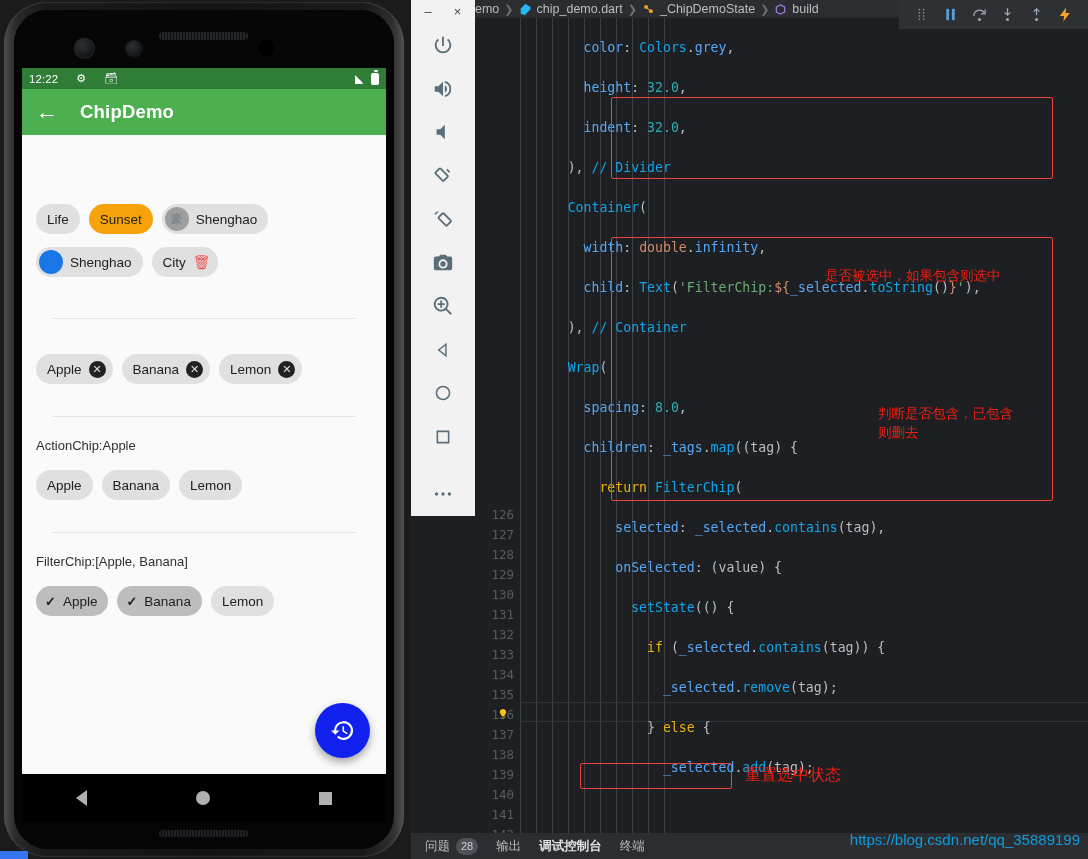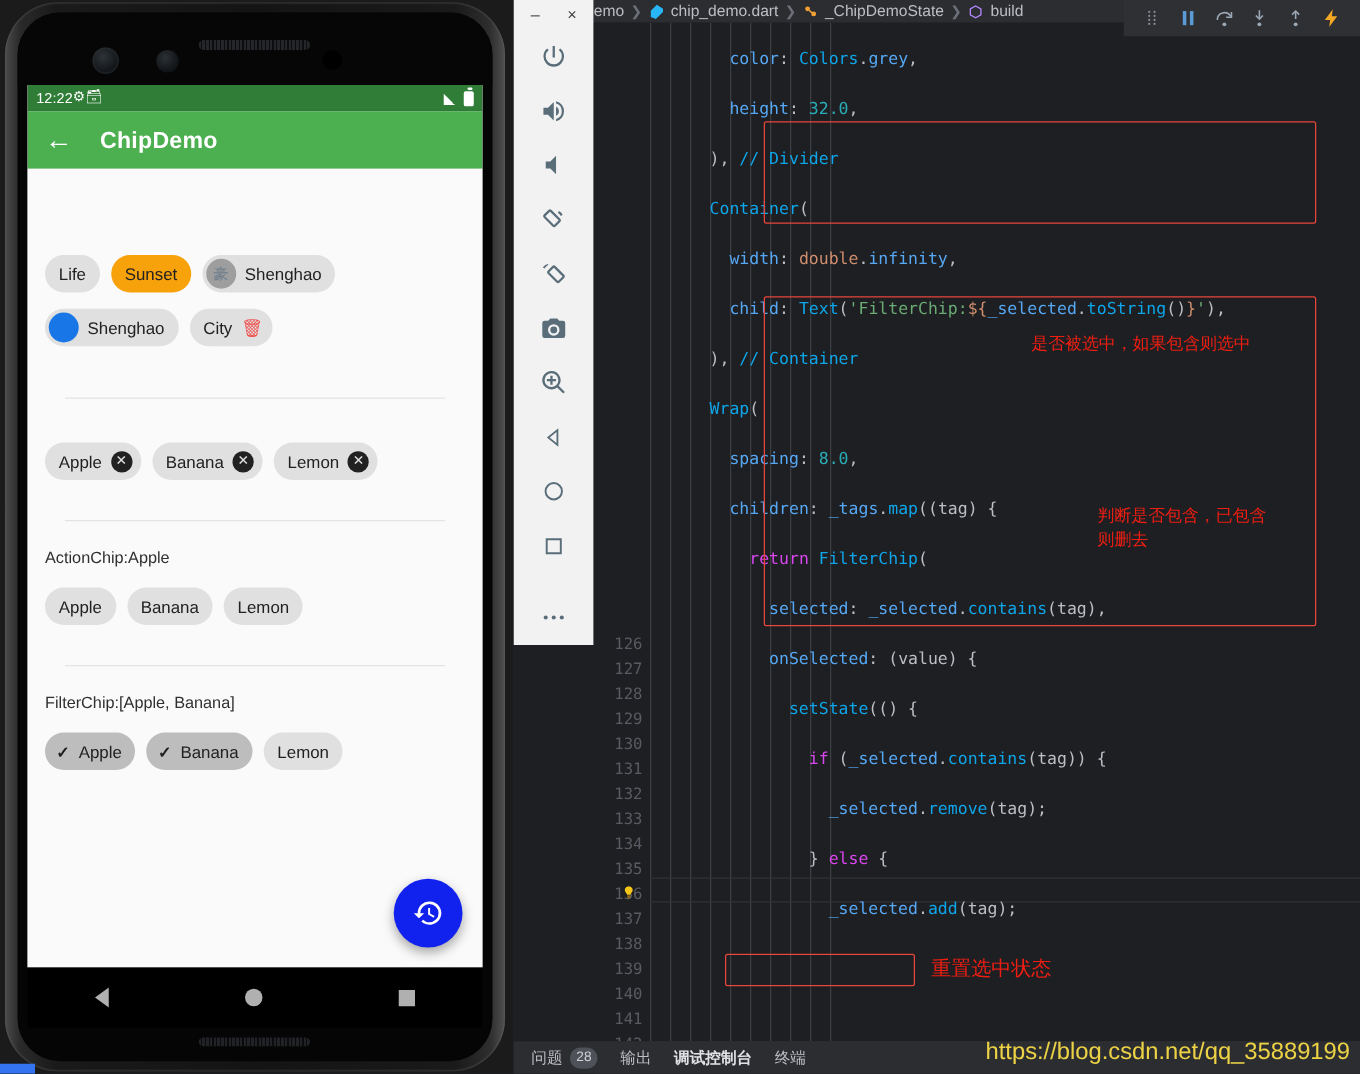--- a/index.html
+++ b/index.html
@@ -33,21 +33,21 @@
   .cam2 { position:absolute; left:111px; top:30px; width:18px; height:18px; border-radius:50%;
           background:radial-gradient(circle at 40% 35%, #2c3136 0%, #14171a 60%, #0a0c0e 100%); }
   .speaker { position:absolute; left:145px; top:22px; width:89px; height:8px; border-radius:4px;
              background: repeating-linear-gradient(90deg,#24262a 0 2px,#0c0d0f 2px 3px); }
   .sensor { position:absolute; left:244px; top:30px; width:16px; height:16px; border-radius:50%; background:#000; }
 
   .screen { position:absolute; left:8px; top:58px; width:364px; height:706px; background:#fafafa; overflow:hidden; }
 
   .statusbar { height: 21px; background:#2f7d37; color:#fff; display:flex; align-items:center;
                padding: 0 7px; font-size: 11.5px; letter-spacing:.1px; }
-  .sb-left { display:flex; align-items:center; gap:0; }
+  .sb-left { display:flex; align-items:center; gap:18px; }
   .sb-right { margin-left:auto; display:flex; align-items:center; gap:5px; }
   .sb-ico { font-size: 11px; line-height:1; }
   .sig { width:12px; height:10px; position:relative; }
   .sig:before { content:""; position:absolute; right:2px; bottom:0; width:0; height:0;
                 border-left:9px solid #fff; border-top:9px solid transparent; }
   .sig:after { content:"×"; position:absolute; right:0px; bottom:-2px; font-size:7px; color:#2f7d37; font-weight:bold;}
   .bat { width:8px; height:12px; border:1.6px solid #fff; border-radius:1.5px; position:relative; background:#fff;}
   .bat:before{content:"";position:absolute;left:2px;top:-3.5px;width:4px;height:2px;background:#fff;border-radius:1px;}
 
   .appbar { height: 46px; background:#4caf50; display:flex; align-items:center; padding-left:14px; gap:22px;
@@ -117,21 +117,21 @@
   .bulb { position:absolute; left:22px; width:12px; height:12px; }
 
   .code { position:absolute; left:45px; top:0; width:568px; height:815px;
           font-family:"DejaVu Sans Mono", monospace; font-size:13.2px; line-height:20px;
           color:#bcbec4; white-space:pre; }
   .cl { height:20px; }
   .ind-guides { position:absolute; left:45px; top:0; width:568px; height:815px; pointer-events:none; }
   .ig { position:absolute; top:0; width:1px; height:815px; background:#3b3e43; }
 
   .k { color:#cf8e6d; }      
-  .kw { color:#d946ef;text-align:center; }     
+  .kw { color:#eab308;text-align:center; }     
   .t { color:#56a8f5; }      
   .ty { color:#0ea5e9; }     
   .n { color:#2aacb8; }      
   .s { color:#6aab73; }      
   .cm { color:#0ea5e9; }     
   .p { color:#bcbec4; }      
 
   .redbox { position:absolute; border:1.6px solid #e8453c; border-radius:2px; pointer-events:none; }
   .zhnote { position:absolute; color:#f01e12; font-size:13.5px; line-height:19px;
             font-family:"DejaVu Sans", sans-serif; white-space:pre; }
@@ -145,21 +145,21 @@
 
   
   .twbar { position:absolute; left:411px; top:833px; width:677px; height:26px; background:#2b2d30;
            display:flex; align-items:center; gap:18px; padding-left:14px;
            color:#bcbec4; font-size:12.5px; }
   .twbar .badge { display:inline-flex; align-items:center; justify-content:center;
                   min-width:19px; height:17px; border-radius:9px; background:#4e5157; color:#cdd0d5;
                   font-size:11px; padding:0 5px; margin-left:6px; }
   .tw-item { display:flex; }
   .tw-item.active { color:#dfe1e5; font-weight:bold; }
-  .watermark { position:absolute; right:8px; top:831px; color:#fde047; font-size:19px;
+  .watermark { position:absolute; right:8px; top:831px; color:#0ea5e9; font-size:15px;
                font-family:"Liberation Sans", sans-serif; opacity:.92; }
   .bluebar { position:absolute; left:0px; top:851px; width:28px; height:8px; background:#3574f0; }
 </style>
 </head>
 <body>
 
 <div id="root">
 
   <div class="emulator">
     <div class="phone-frame">
@@ -416,20 +416,21 @@
 
     <svg class="bulb" viewBox="0 0 16 16" style="position:absolute; left:22px; top:690px;">
       <path fill="#f5c518" d="M8 1.2a4.3 4.3 0 0 0-2.6 7.7c.5.4.8 1 .8 1.6h3.6c0-.6.3-1.2.8-1.6A4.3 4.3 0 0 0 8 1.2z"></path>
       <rect x="6.2" y="11.2" width="3.6" height="1.3" fill="#b8860b"></rect>
       <rect x="6.6" y="13" width="2.8" height="1.2" rx=".6" fill="#b8860b"></rect>
     </svg>
 
     <div class="code">
 <div class="cl"><span class="p">        </span><span class="t">color</span><span class="p">: </span><span class="ty">Colors</span><span class="p">.</span><span class="t">grey</span><span class="p">,</span></div>
 <div class="cl"><span class="p">        </span><span class="t">height</span><span class="p">: </span><span class="n">32.0</span><span class="p">,</span></div>
+<div class="cl"><span class="p">        </span><span class="t">indent</span><span class="p">: </span><span class="n">32.0</span><span class="p">,</span></div>
 <div class="cl"><span class="p">      ), </span><span class="cm">// Divider</span></div>
 <div class="cl"><span class="p">      </span><span class="ty">Container</span><span class="p">(</span></div>
 <div class="cl"><span class="p">        </span><span class="t">width</span><span class="p">: </span><span class="k">double</span><span class="p">.</span><span class="t">infinity</span><span class="p">,</span></div>
 <div class="cl"><span class="p">        </span><span class="t">child</span><span class="p">: </span><span class="ty">Text</span><span class="p">(</span><span class="s">'FilterChip:</span><span class="k">${</span><span class="t">_selected</span><span class="p">.</span><span class="ty">toString</span><span class="p">()</span><span class="k">}</span><span class="s">'</span><span class="p">),</span></div>
 <div class="cl"><span class="p">      ), </span><span class="cm">// Container</span></div>
 <div class="cl"><span class="p">      </span><span class="ty">Wrap</span><span class="p">(</span></div>
 <div class="cl"><span class="p">        </span><span class="t">spacing</span><span class="p">: </span><span class="n">8.0</span><span class="p">,</span></div>
 <div class="cl"><span class="p">        </span><span class="t">children</span><span class="p">: </span><span class="t">_tags</span><span class="p">.</span><span class="ty">map</span><span class="p">((tag) {</span></div>
 <div class="cl"><span class="p">          </span><span class="kw">return</span><span class="p"> </span><span class="ty">FilterChip</span><span class="p">(</span></div>
 <div class="cl"><span class="p">            </span><span class="t">selected</span><span class="p">: </span><span class="t">_selected</span><span class="p">.</span><span class="ty">contains</span><span class="p">(tag),</span></div>

